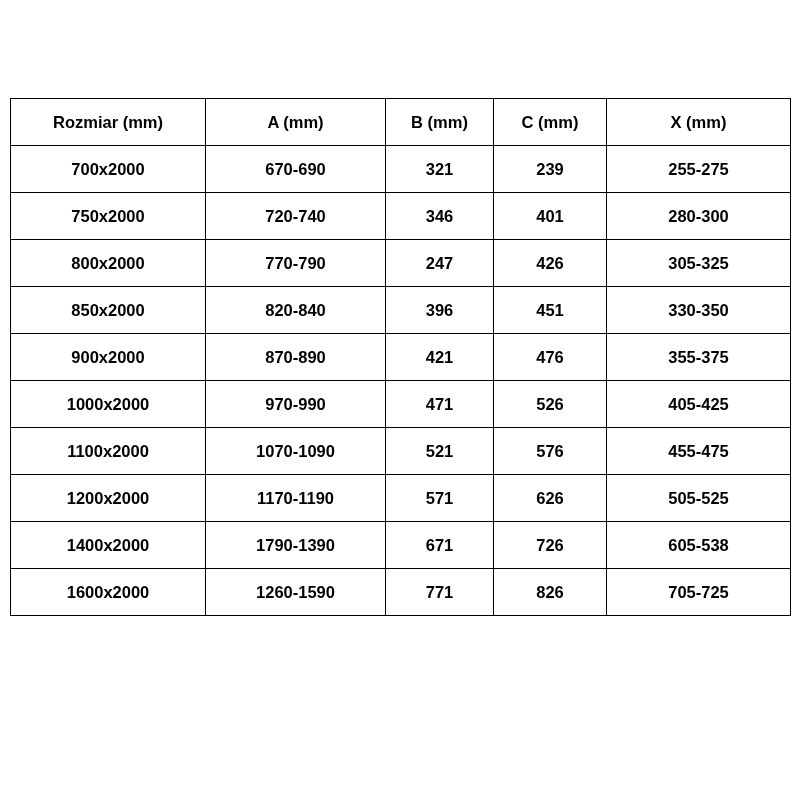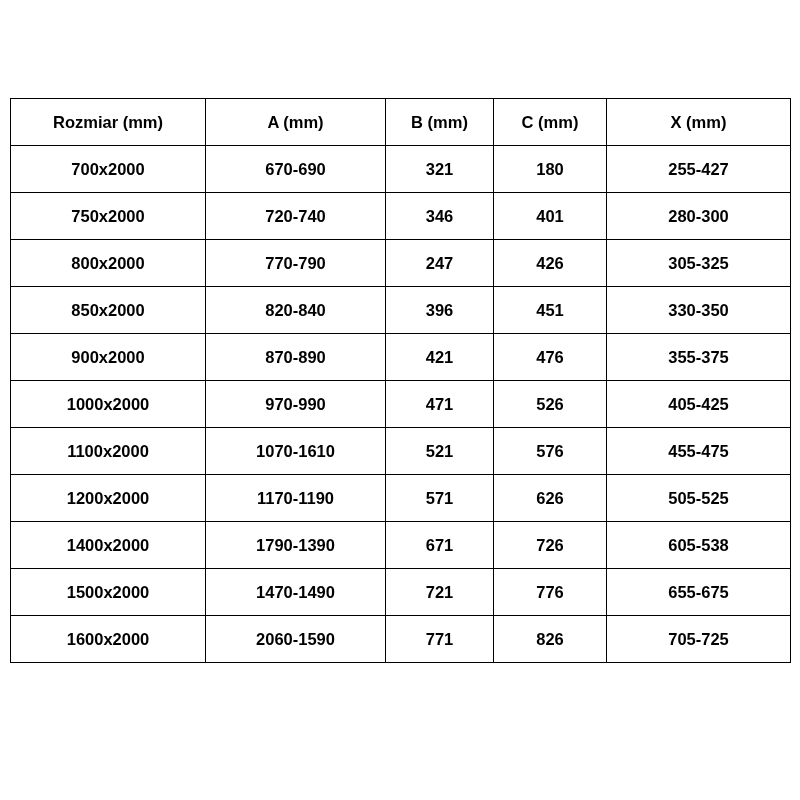--- a/index.html
+++ b/index.html
@@ -72,22 +72,22 @@
           <th>B (mm)</th>
           <th>C (mm)</th>
           <th>X (mm)</th>
         </tr>
       </thead>
       <tbody>
         <tr>
           <td>700x2000</td>
           <td>670-690</td>
           <td>321</td>
-          <td>180</td>
-          <td>255-427</td>
+          <td>239</td>
+          <td>255-275</td>
         </tr>
         <tr>
           <td>750x2000</td>
           <td>720-740</td>
           <td>346</td>
           <td>401</td>
           <td>280-300</td>
         </tr>
         <tr>
           <td>800x2000</td>
@@ -112,49 +112,42 @@
         </tr>
         <tr>
           <td>1000x2000</td>
           <td>970-990</td>
           <td>471</td>
           <td>526</td>
           <td>405-425</td>
         </tr>
         <tr>
           <td>1100x2000</td>
-          <td>1070-1610</td>
+          <td>1070-1090</td>
           <td>521</td>
           <td>576</td>
           <td>455-475</td>
         </tr>
         <tr>
           <td>1200x2000</td>
           <td>1170-1190</td>
           <td>571</td>
           <td>626</td>
           <td>505-525</td>
         </tr>
         <tr>
           <td>1400x2000</td>
           <td>1790-1390</td>
           <td>671</td>
           <td>726</td>
           <td>605-538</td>
         </tr>
         <tr>
-          <td>1500x2000</td>
-          <td>1470-1490</td>
-          <td>721</td>
-          <td>776</td>
-          <td>655-675</td>
-        </tr>
-        <tr>
           <td>1600x2000</td>
-          <td>2060-1590</td>
+          <td>1260-1590</td>
           <td>771</td>
           <td>826</td>
           <td>705-725</td>
         </tr>
       </tbody>
     </table>
   </div>
 </div>
 
 </body></html>

